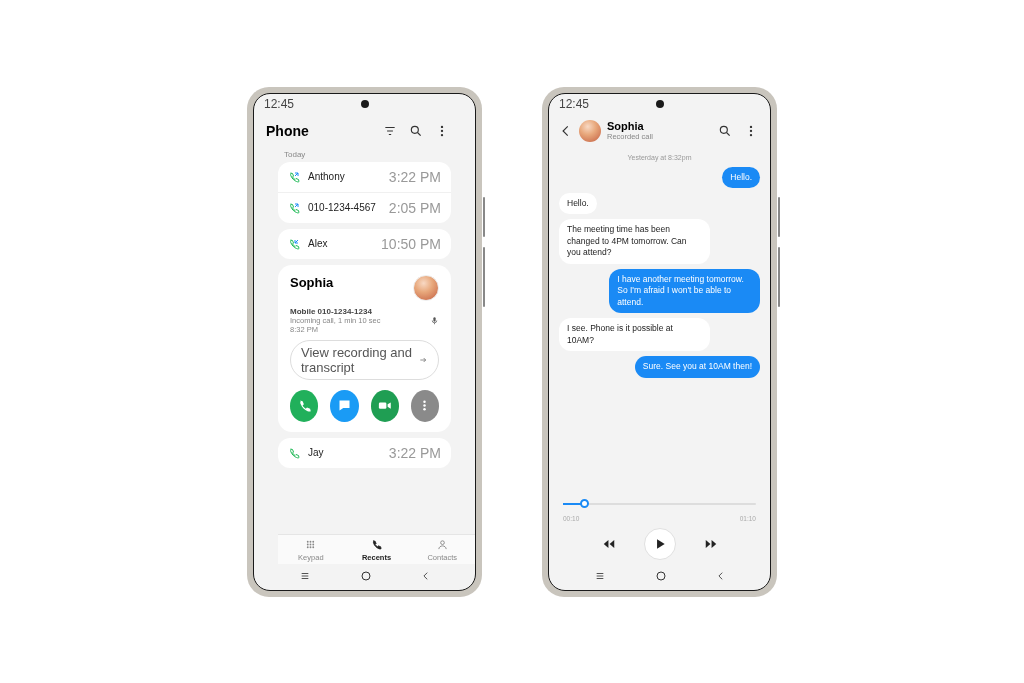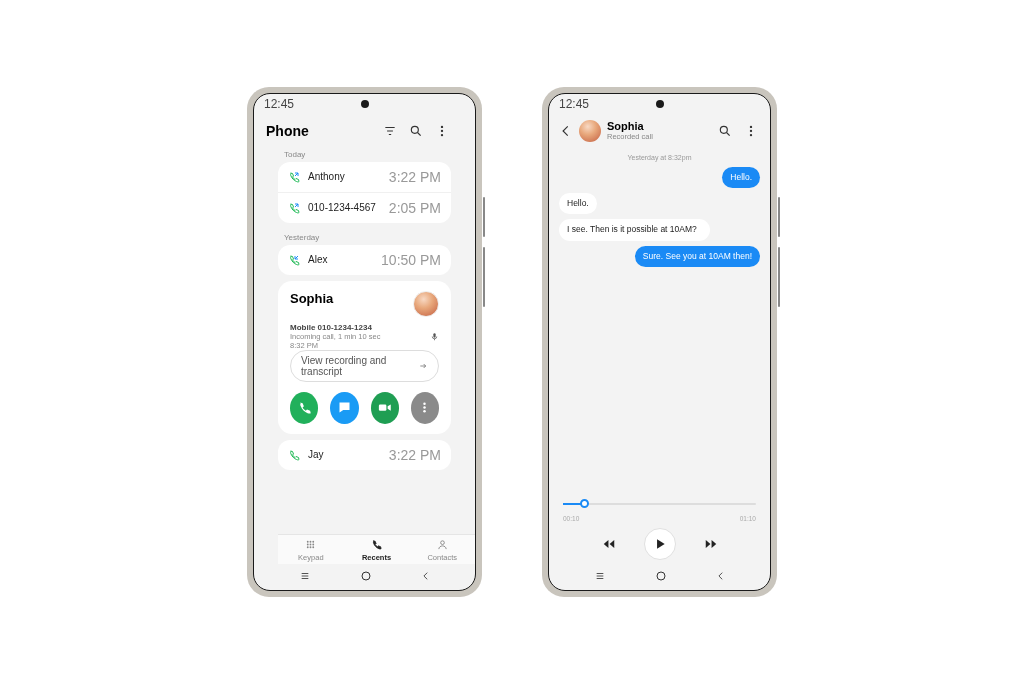--- a/index.html
+++ b/index.html
@@ -89,22 +89,23 @@
     width: 26px; height: 26px; border-radius: 50%;
     background: radial-gradient(circle at 40% 30%, #f8d9c4 0%, #e8a87c 40%, #c96a4a 90%);
     border: 1px solid #eee;
   }
   .exp-meta { font-size: 8px; color: #444; margin-top: 6px; font-weight:600; }
   .exp-sub { font-size: 7.5px; color: #888; display:flex; align-items:flex-end; }
   .exp-sub span:first-child { flex:1; }
   .exp-time { font-size: 7.5px; color: #888; }
 
   .view-btn {
+    margin-top: 6px;
     border: 1px solid #ddd; border-radius: 20px;
-    padding: 4px 10px; font-size: 10px; color:#555;
+    padding: 4px 10px; font-size: 13px; color:#555;
     display:flex; align-items:center;
   }
   .view-btn span:first-child { flex:1; }
 
   .action-row {
     display:flex; justify-content:center; gap:12px;
     margin-top: 10px;
   }
   .circle-btn {
     width: 32px; height: 32px; border-radius: 50%;
@@ -229,21 +230,20 @@
           <svg class="call-ico" viewBox="0 0 24 24" fill="none" stroke="#1db954" stroke-width="2">
               <path d="M5 4l4 1 2 5-2 2c1 2 3 4 5 5l2-2 5 2 1 4c-1 1-3 1-5 0-5-2-9-6-11-11-1-2-1-4 0-5z"></path>
               <path d="M14 4l6 0 0 6" stroke="#1a8af5"></path>
               <path d="M20 4l-6 6" stroke="#1a8af5"></path>
             </svg>
           <span class="name">010-1234-4567</span>
           <span class="time">2:05 PM</span>
         </div>
       </div>
 
-      <div class="section-label">Yesterday</div>
       <div class="card">
         <div class="row">
           <svg class="call-ico" viewBox="0 0 24 24" fill="none" stroke="#1db954" stroke-width="2">
               <path d="M5 4l4 1 2 5-2 2c1 2 3 4 5 5l2-2 5 2 1 4c-1 1-3 1-5 0-5-2-9-6-11-11-1-2-1-4 0-5z"></path>
               <path d="M20 10l-6 0 0-6" stroke="#1a8af5"></path>
               <path d="M14 10l6-6" stroke="#1a8af5"></path>
             </svg>
           <span class="name">Alex</span>
           <span class="time">10:50 PM</span>
         </div>
@@ -390,21 +390,23 @@
             <circle cx="12" cy="12" r="2"></circle>
             <circle cx="12" cy="19" r="2"></circle>
           </svg>
       </div>
     </div>
 
     <div class="chat">
       <div class="ts">Yesterday at 8:32pm</div>
       <div class="bubble out" style="width:fit-content;">Hello.</div>
       <div class="bubble in" style="width:fit-content;">Hello.</div>
-      <div class="bubble in">I see. Then is it possible at 10AM?</div>
+      <div class="bubble in">The meeting time has been changed to 4PM tomorrow. Can you attend?</div>
+      <div class="bubble out">I have another meeting tomorrow. So I'm afraid I won't be able to attend.</div>
+      <div class="bubble in">I see. Phone is it possible at 10AM?</div>
       <div class="bubble out" style="width:fit-content;text-align:right;">Sure. See you at 10AM then!</div>
     </div>
 
     <div class="player">
       <div class="track">
         <div class="track-line"></div>
         <div class="track-fill"></div>
         <div class="track-knob"></div>
       </div>
       <div class="track-labels">

